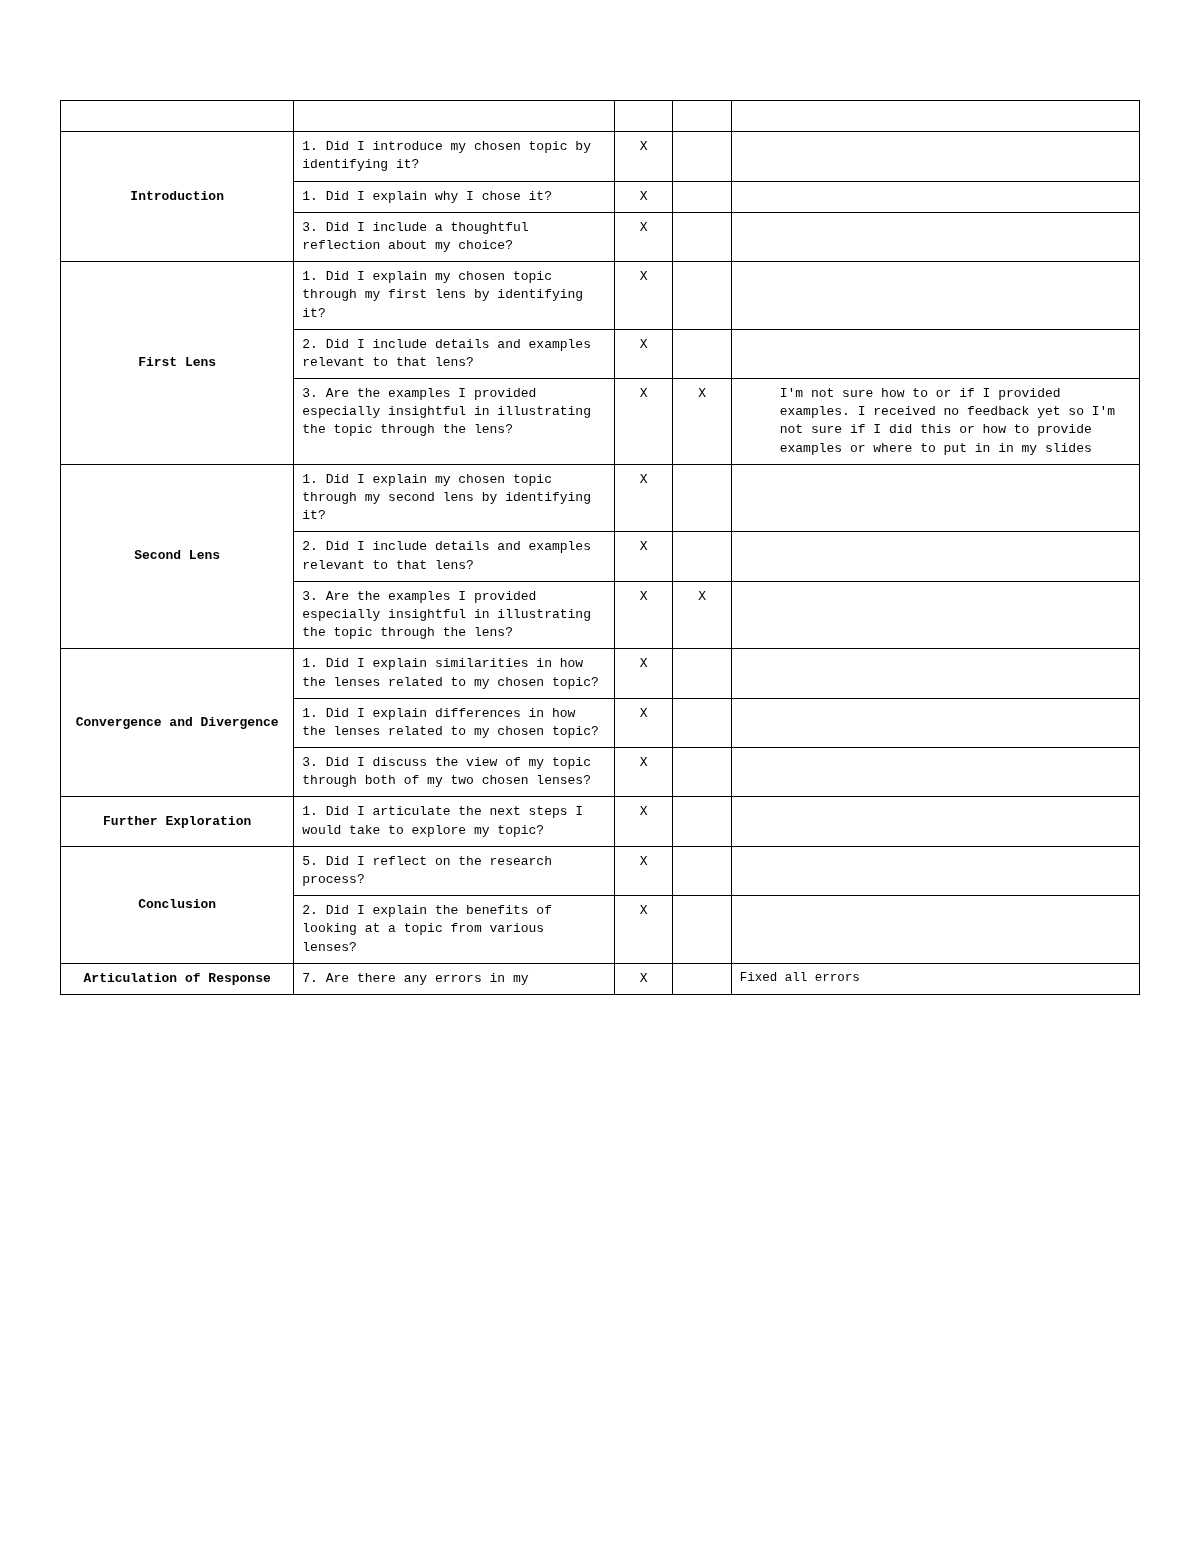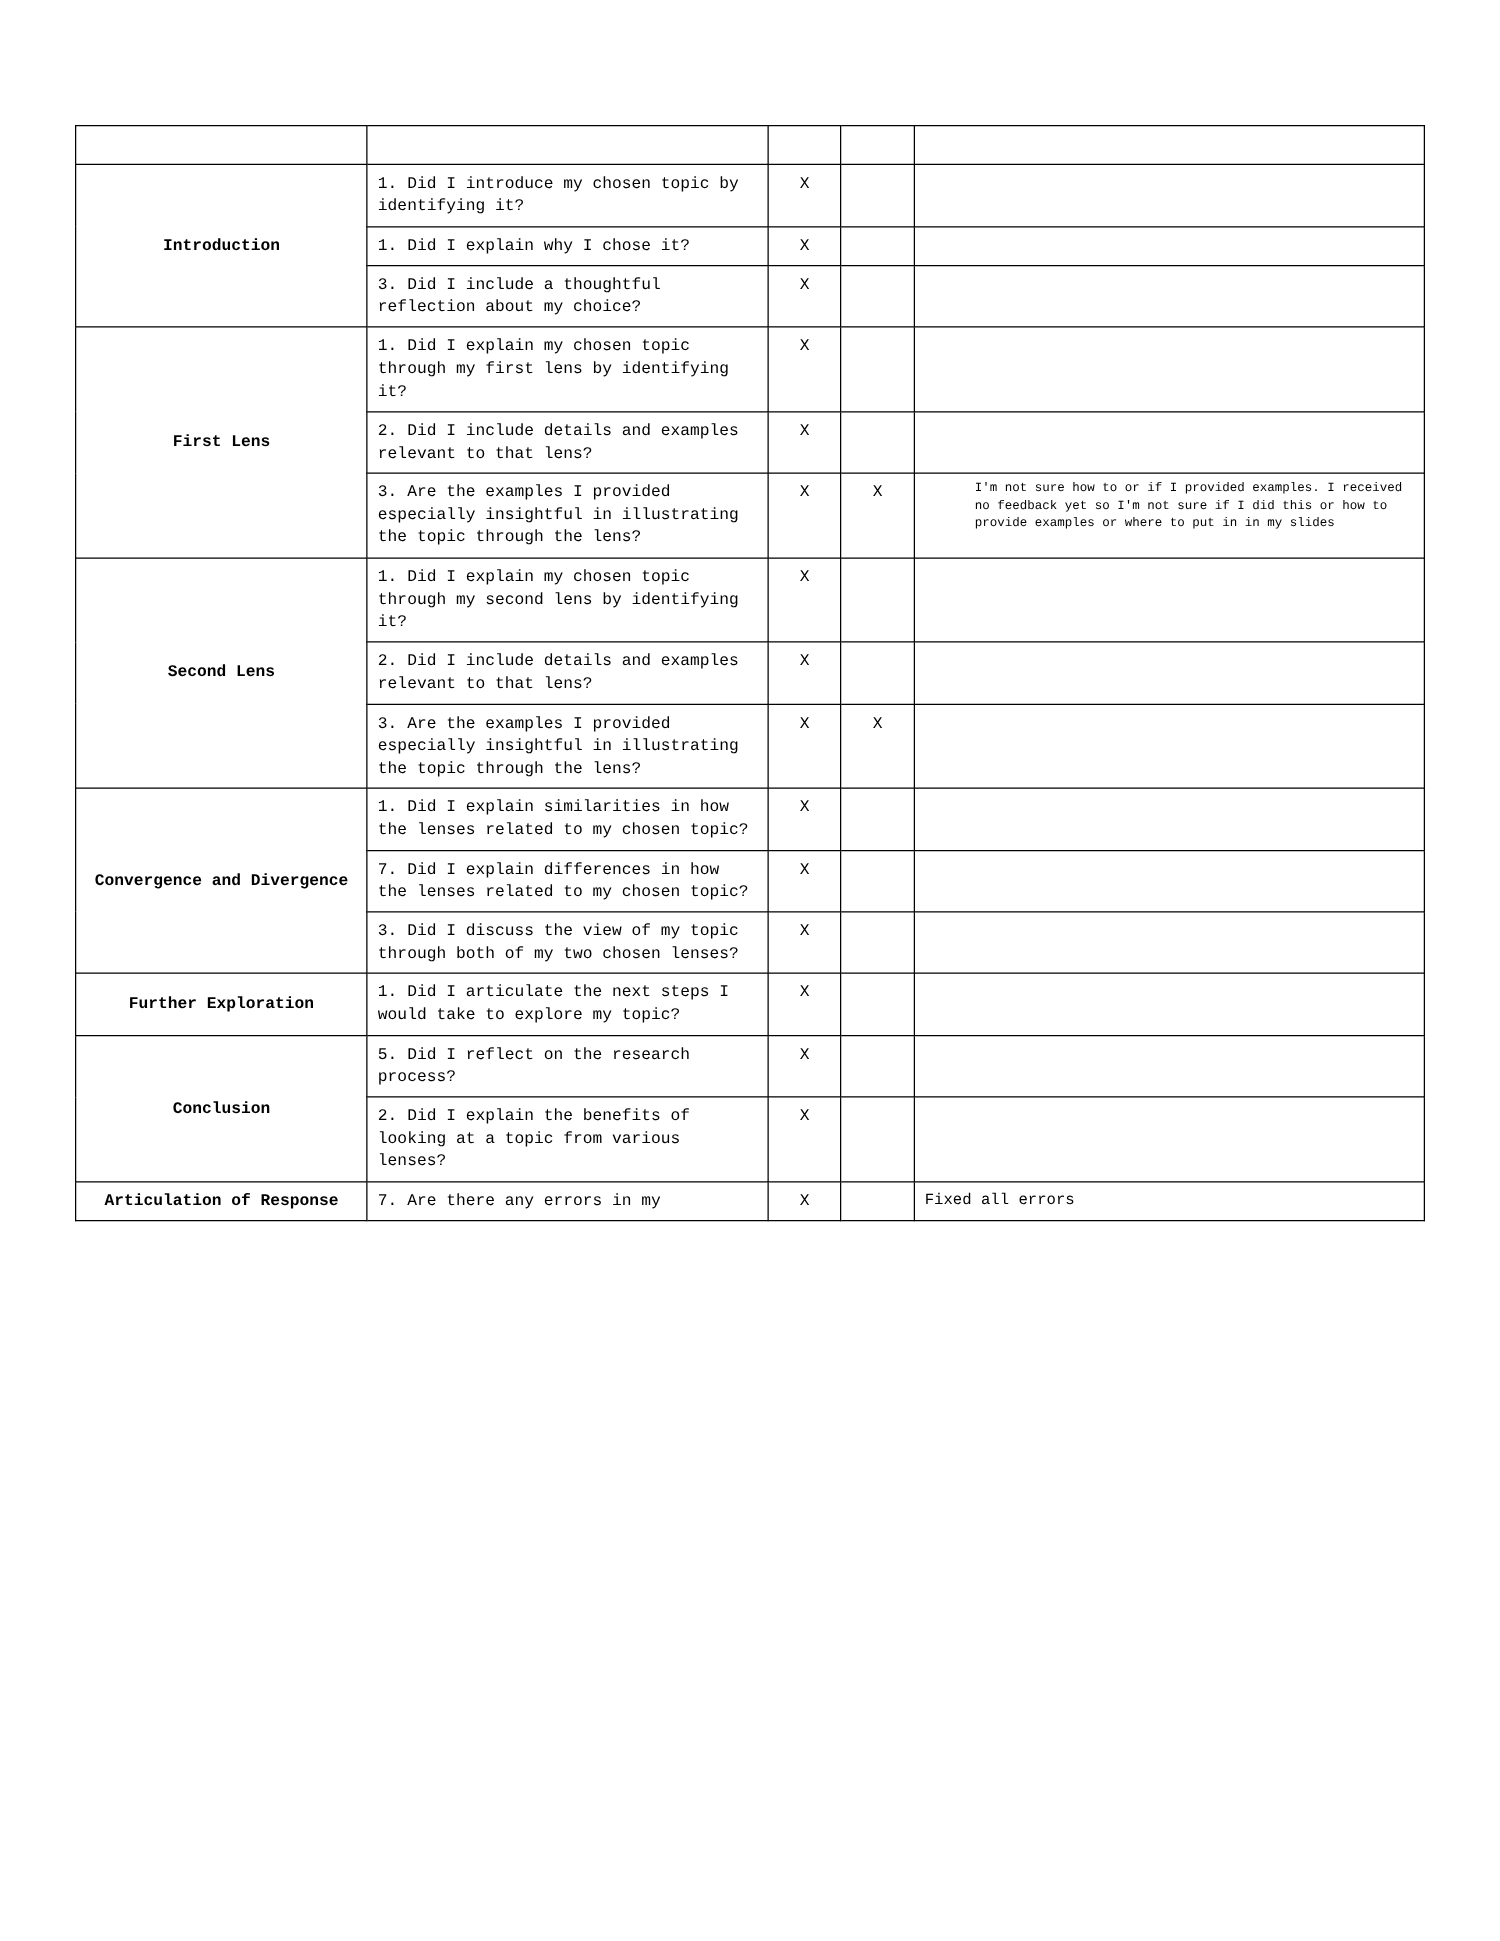--- a/index.html
+++ b/index.html
@@ -106,21 +106,21 @@
       <tr>
         <td class="col-questions">2. Did I include details and examples relevant to that lens?</td>
         <td class="col-yes">X</td>
         <td class="col-no"></td>
         <td class="col-notes" style="font-size: 12.5px;"></td>
       </tr>
       <tr>
         <td class="col-questions">3. Are the examples I provided especially insightful in illustrating the topic through the lens?</td>
         <td class="col-yes">X</td>
         <td class="col-no">X</td>
-        <td class="col-notes" style="font-size: 10px; padding-left: 48px;">I'm not sure how to or if I provided examples.  I received no feedback yet so I'm not sure if I did this or how to provide examples or where to put in in my slides</td>
+        <td class="col-notes" style="font-size: 13px; padding-left: 48px;">I'm not sure how to or if I provided examples.  I received no feedback yet so I'm not sure if I did this or how to provide examples or where to put in in my slides</td>
       </tr>
       <tr>
         <td class="col-critical critical-cell" rowspan="3">Second Lens</td>
         <td class="col-questions">1. Did I explain my chosen topic through my second lens by identifying it?</td>
         <td class="col-yes">X</td>
         <td class="col-no"></td>
         <td class="col-notes" style="font-size: 12.5px;"></td>
       </tr>
       <tr>
         <td class="col-questions">2. Did I include details and examples relevant to that lens?</td>
@@ -135,21 +135,21 @@
         <td class="col-notes" style="font-size: 12.5px;"></td>
       </tr>
       <tr>
         <td class="col-critical critical-cell" rowspan="3">Convergence and Divergence</td>
         <td class="col-questions">1. Did I explain similarities in how the lenses related to my chosen topic?</td>
         <td class="col-yes">X</td>
         <td class="col-no"></td>
         <td class="col-notes" style="font-size: 12.5px;"></td>
       </tr>
       <tr>
-        <td class="col-questions">7. Did I explain differences in how the lenses related to my chosen topic?</td>
+        <td class="col-questions">1. Did I explain differences in how the lenses related to my chosen topic?</td>
         <td class="col-yes">X</td>
         <td class="col-no"></td>
         <td class="col-notes" style="font-size: 12.5px;"></td>
       </tr>
       <tr>
         <td class="col-questions">3. Did I discuss the view of my topic through both of my two chosen lenses?</td>
         <td class="col-yes">X</td>
         <td class="col-no"></td>
         <td class="col-notes" style="font-size: 12.5px;"></td>
       </tr>

